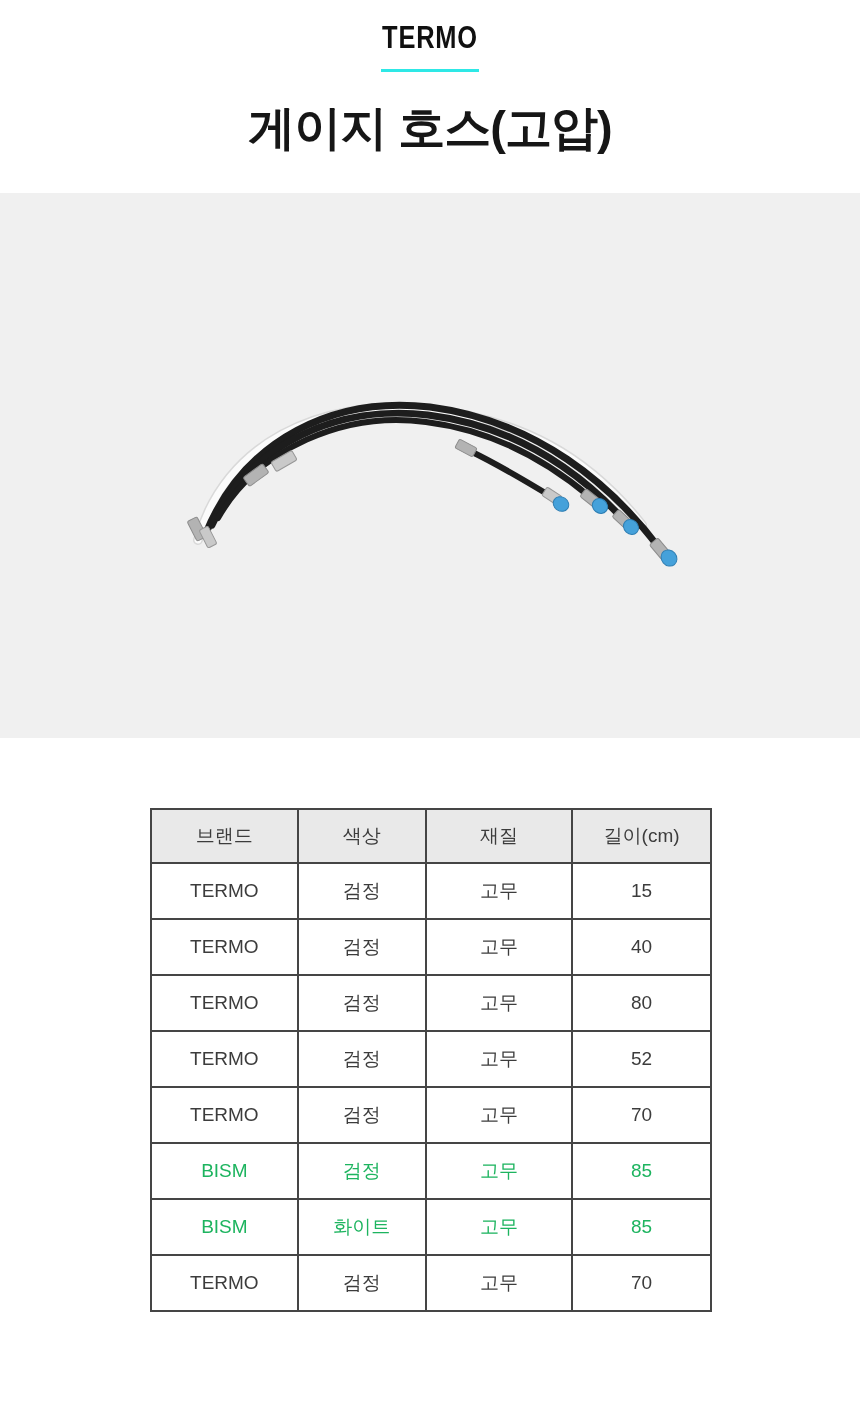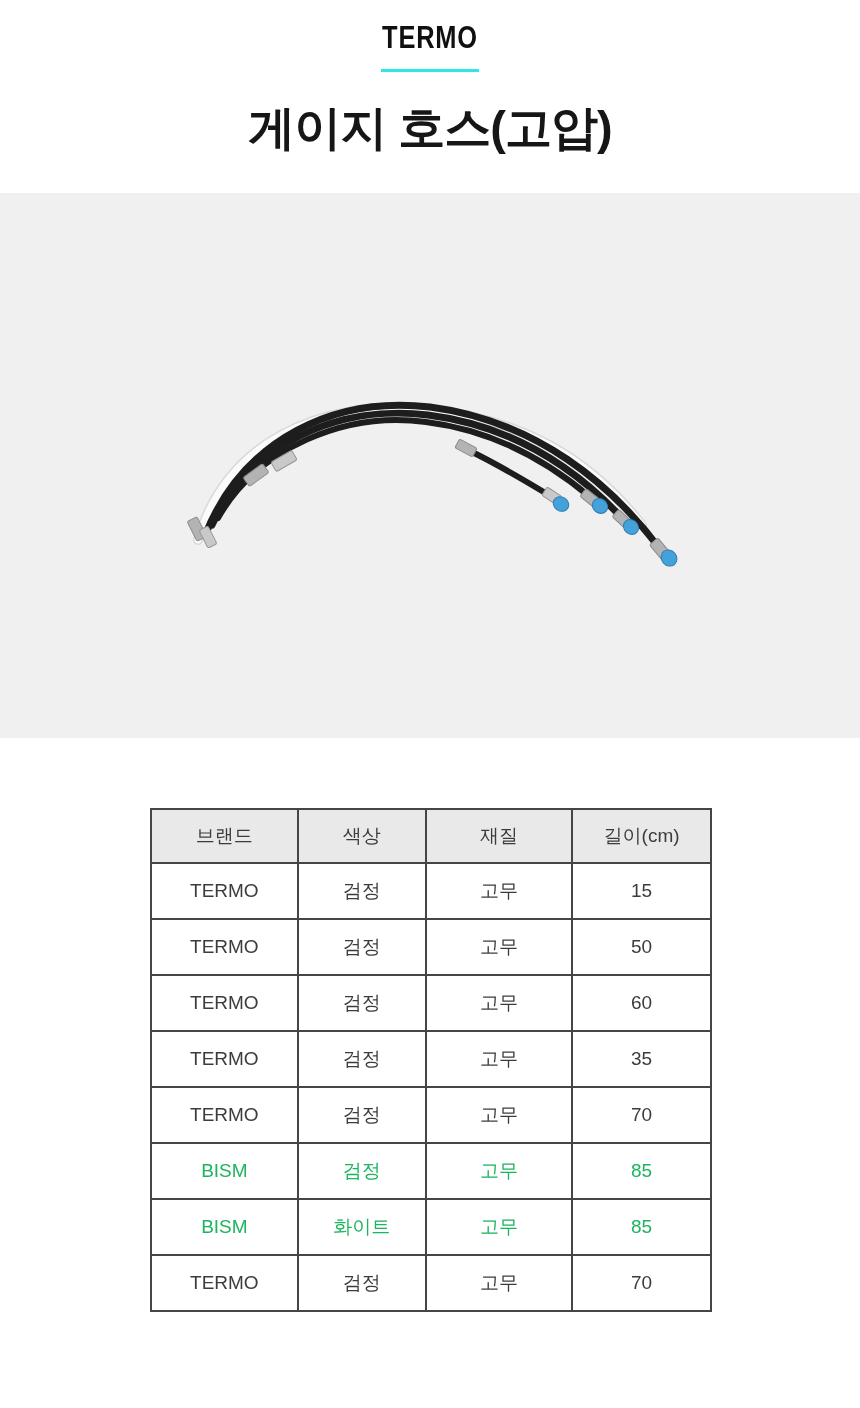--- a/index.html
+++ b/index.html
@@ -167,33 +167,33 @@
         <tr>
           <td>TERMO</td>
           <td>검정</td>
           <td>고무</td>
           <td>15</td>
         </tr>
         <tr>
           <td>TERMO</td>
           <td>검정</td>
           <td>고무</td>
-          <td>50</td>
-        </tr>
-        <tr>
-          <td>TERMO</td>
-          <td>검정</td>
-          <td>고무</td>
-          <td>60</td>
-        </tr>
-        <tr>
-          <td>TERMO</td>
-          <td>검정</td>
-          <td>고무</td>
-          <td>35</td>
+          <td>40</td>
+        </tr>
+        <tr>
+          <td>TERMO</td>
+          <td>검정</td>
+          <td>고무</td>
+          <td>80</td>
+        </tr>
+        <tr>
+          <td>TERMO</td>
+          <td>검정</td>
+          <td>고무</td>
+          <td>52</td>
         </tr>
         <tr>
           <td>TERMO</td>
           <td>검정</td>
           <td>고무</td>
           <td>70</td>
         </tr>
         <tr class="hl">
           <td>BISM</td>
           <td>검정</td>

